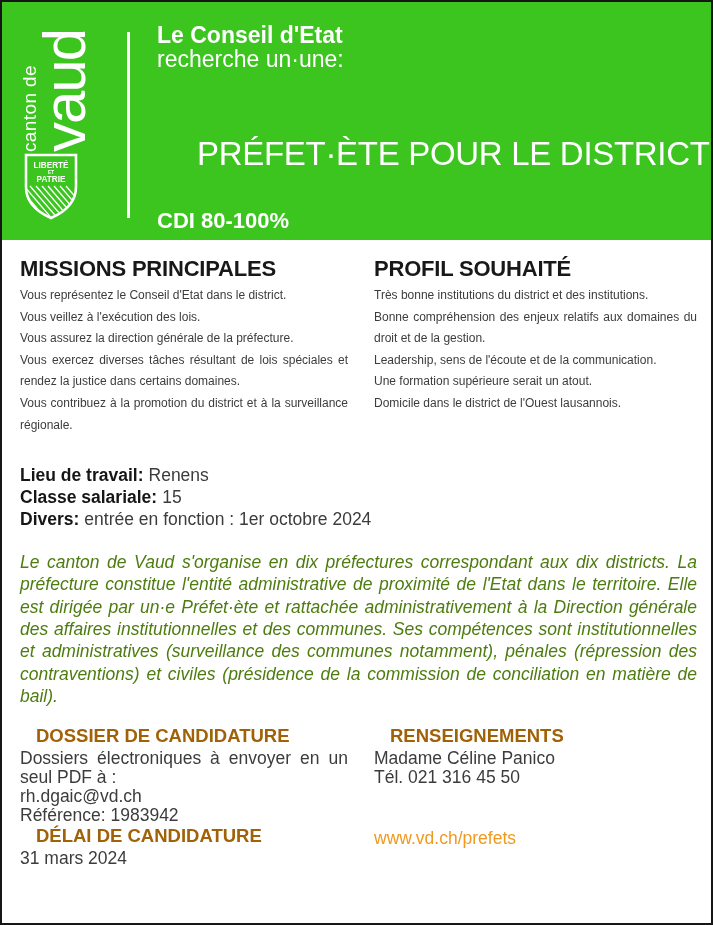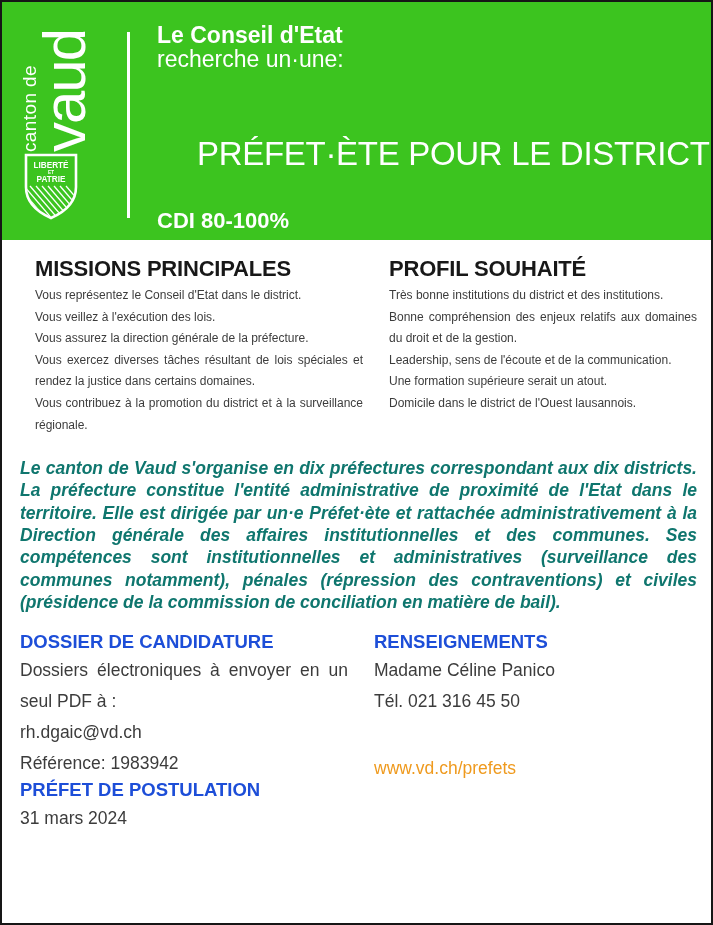--- a/index.html
+++ b/index.html
@@ -43,45 +43,44 @@
   .job-title {
     position:absolute; left:155px; top:133px;
     font-size:33px; font-weight:400; line-height:37px; letter-spacing:-0.3px;
     white-space:nowrap;
     margin-left:40px;
   }
   .contract { position:absolute; left:155px; top:206px; font-size:22px; font-weight:700; }
 
   
   .body { padding:0 14px 0 18px; color:#3c3c3c; }
-  .cols { display:flex; margin-top:16px;margin-left:15px; }
+  .cols { display:flex; margin-top:16px; }
   .col-left  { width:328px; margin-right:26px; flex:none; }
   .col-right { flex:1; }
   h2.section {
     font-size:22px; font-weight:700; color:#181818;
     margin:0 0 3px 0; letter-spacing:-0.2px;
   }
   p.body-text {
     font-size:12px; line-height:21.6px; margin:0;
     text-align:justify;
   }
   .details { margin-top:28px; }
   .details-row { font-size:17.5px; line-height:22px; }
   .details-row .lbl { font-weight:700; color:#161616; }
   .details-row .val { margin-left:5px; }
   .about {
     margin-top:21px;
     font-size:17.5px; line-height:22.3px;
-    font-style:italic; color:#0f766e;
+    font-style:italic; color:#4d7c0f;
     text-align:justify;
-    font-weight:bold;
   }
   .bottom { display:flex; margin-top:16px; }
-  h3.sub { font-size:18.5px; font-weight:700; color:#1d4ed8; margin:0 0 2px 0; }
-  .bottom p { font-size:17.5px; line-height:31px; margin:0; }
+  h3.sub { font-size:18.5px; font-weight:700; color:#a16207; margin:0 0 2px 16px; }
+  .bottom p { font-size:17.5px; line-height:19px; margin:0; }
   .justify { text-align:justify; }
   .deadline-h { margin-top:2px; }
   .weblink {
     display:inline-block; margin-top:41px;
     color:#ef9a1e; font-size:17.5px; text-decoration:none; cursor:pointer;
   }
 </style>
 </head>
 <body>
 
@@ -147,30 +146,41 @@
       <div class="col-right">
         <h2 class="section">PROFIL SOUHAITÉ</h2>
         <p class="body-text">Très bonne institutions du district et des institutions.</p>
         <p class="body-text">Bonne compréhension des enjeux relatifs aux domaines du droit et de la gestion.</p>
         <p class="body-text">Leadership, sens de l'écoute et de la communication.</p>
         <p class="body-text">Une formation supérieure serait un atout.</p>
         <p class="body-text">Domicile dans le district de l'Ouest lausannois.</p>
       </div>
     </div>
 
+    <div class="details">
+      <div class="details-row">
+        <span class="lbl">Lieu de travail:</span><span class="val">Renens</span>
+      </div>
+      <div class="details-row">
+        <span class="lbl">Classe salariale:</span><span class="val">15</span>
+      </div>
+      <div class="details-row">
+        <span class="lbl">Divers:</span><span class="val">entrée en fonction : 1er octobre 2024</span>
+      </div>
+    </div>
 
     <p class="about">Le canton de Vaud s'organise en dix préfectures correspondant aux dix districts. La préfecture constitue l'entité administrative de proximité de l'Etat dans le territoire. Elle est dirigée par un·e Préfet·ète et rattachée administrativement à la Direction générale des affaires institutionnelles et des communes. Ses compétences sont institutionnelles et administratives (surveillance des communes notamment), pénales (répression des contraventions) et civiles (présidence de la commission de conciliation en matière de bail).</p>
 
     <div class="bottom">
       <div class="col-left">
         <h3 class="sub">DOSSIER DE CANDIDATURE</h3>
         <p class="justify">Dossiers électroniques à envoyer en un seul PDF à :</p>
         <p>rh.dgaic@vd.ch</p>
         <p>Référence: 1983942</p>
-        <h3 class="sub deadline-h">PRÉFET DE POSTULATION</h3>
+        <h3 class="sub deadline-h">DÉLAI DE CANDIDATURE</h3>
         <p>31 mars 2024</p>
       </div>
       <div class="col-right">
         <h3 class="sub">RENSEIGNEMENTS</h3>
         <p>Madame Céline Panico</p>
         <p>Tél. 021 316 45 50</p>
         <a class="weblink">www.vd.ch/prefets</a>
       </div>
     </div>
 

